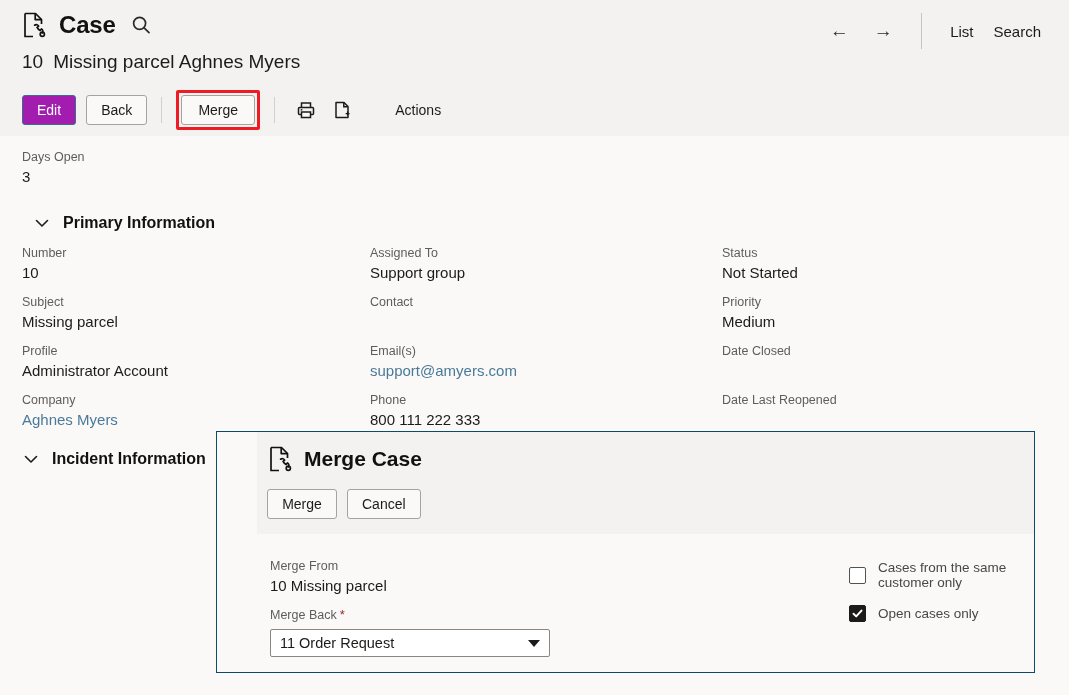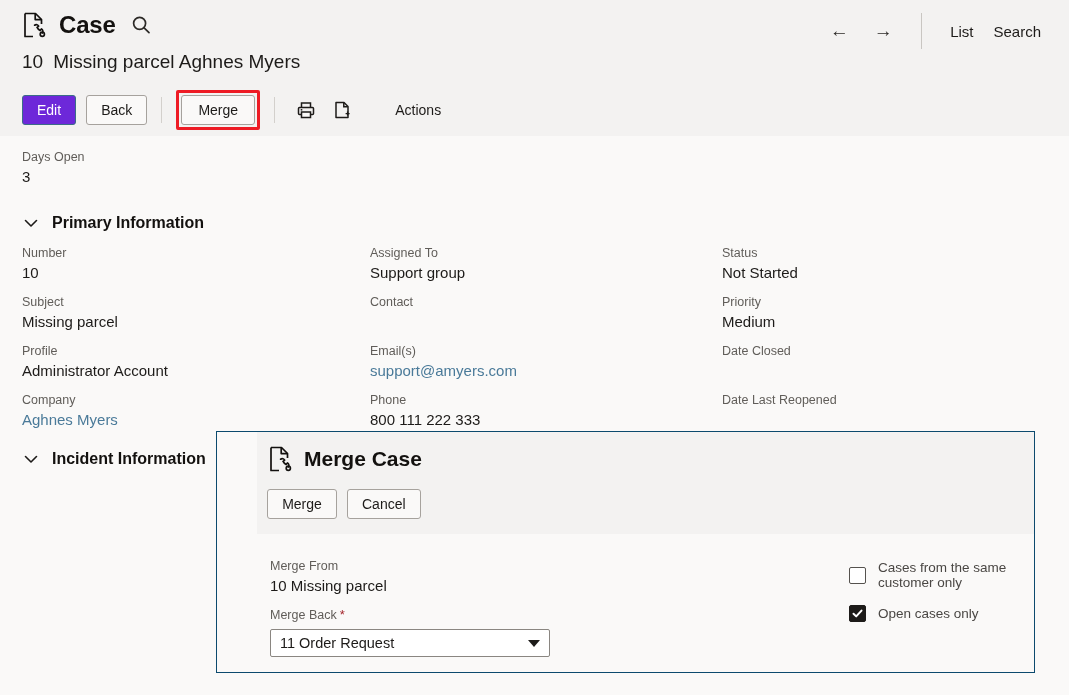--- a/index.html
+++ b/index.html
@@ -49,21 +49,21 @@
   .toolbar{
     position:absolute;left:0;top:88px;width:1069px;height:44px;
     display:flex;align-items:center;
   }
   .btn{
     height:30px;padding:0 14px;border-radius:3px;font-size:14px;
     display:inline-flex;align-items:center;justify-content:center;cursor:pointer;
     box-sizing:border-box;
   }
   .btn-primary{
-    background:#6d28d9;color:#ffffff;border:1px solid #3b6c88;
+    background:#a21caf;color:#ffffff;border:1px solid #3b6c88;
     margin-left:22px;min-width:52px;
   }
   .btn-default{
     background:#faf9f8;color:#1d1b19;border:1px solid #a6a29d;
     margin-left:10px;min-width:56px;
   }
   .tb-sep{width:1px;height:26px;background:#d3d0cc;margin:0 10px 0 14px;}
   .merge-wrap{
     border:3px solid #ee1b24;border-radius:2px;padding:2px;display:inline-flex;
     margin-left:4px;
@@ -84,21 +84,21 @@
   .field-value.link{color:#4a7a99;}
   .field-block{margin-bottom:9px;}
 
   .days-open{position:absolute;left:22px;top:12px;}
 
   .section-head{
     display:flex;align-items:center;gap:14px;
     font-size:16px;font-weight:bold;color:#13110f;
   }
   .chev{width:14px;height:10px;display:block;}
-  #primary-info-head{position:absolute;left:24px;top:78px;}
+  #primary-info-head{position:absolute;left:35px;top:78px;}
   #incident-info-head{position:absolute;left:24px;top:314px;}
 
   .cols{position:absolute;left:0;top:108px;width:1069px;}
   .col{position:absolute;top:0;}
   .col-1{left:22px;width:330px;}
   .col-2{left:370px;width:330px;}
   .col-3{left:722px;width:330px;}
 
   
   .dialog{

